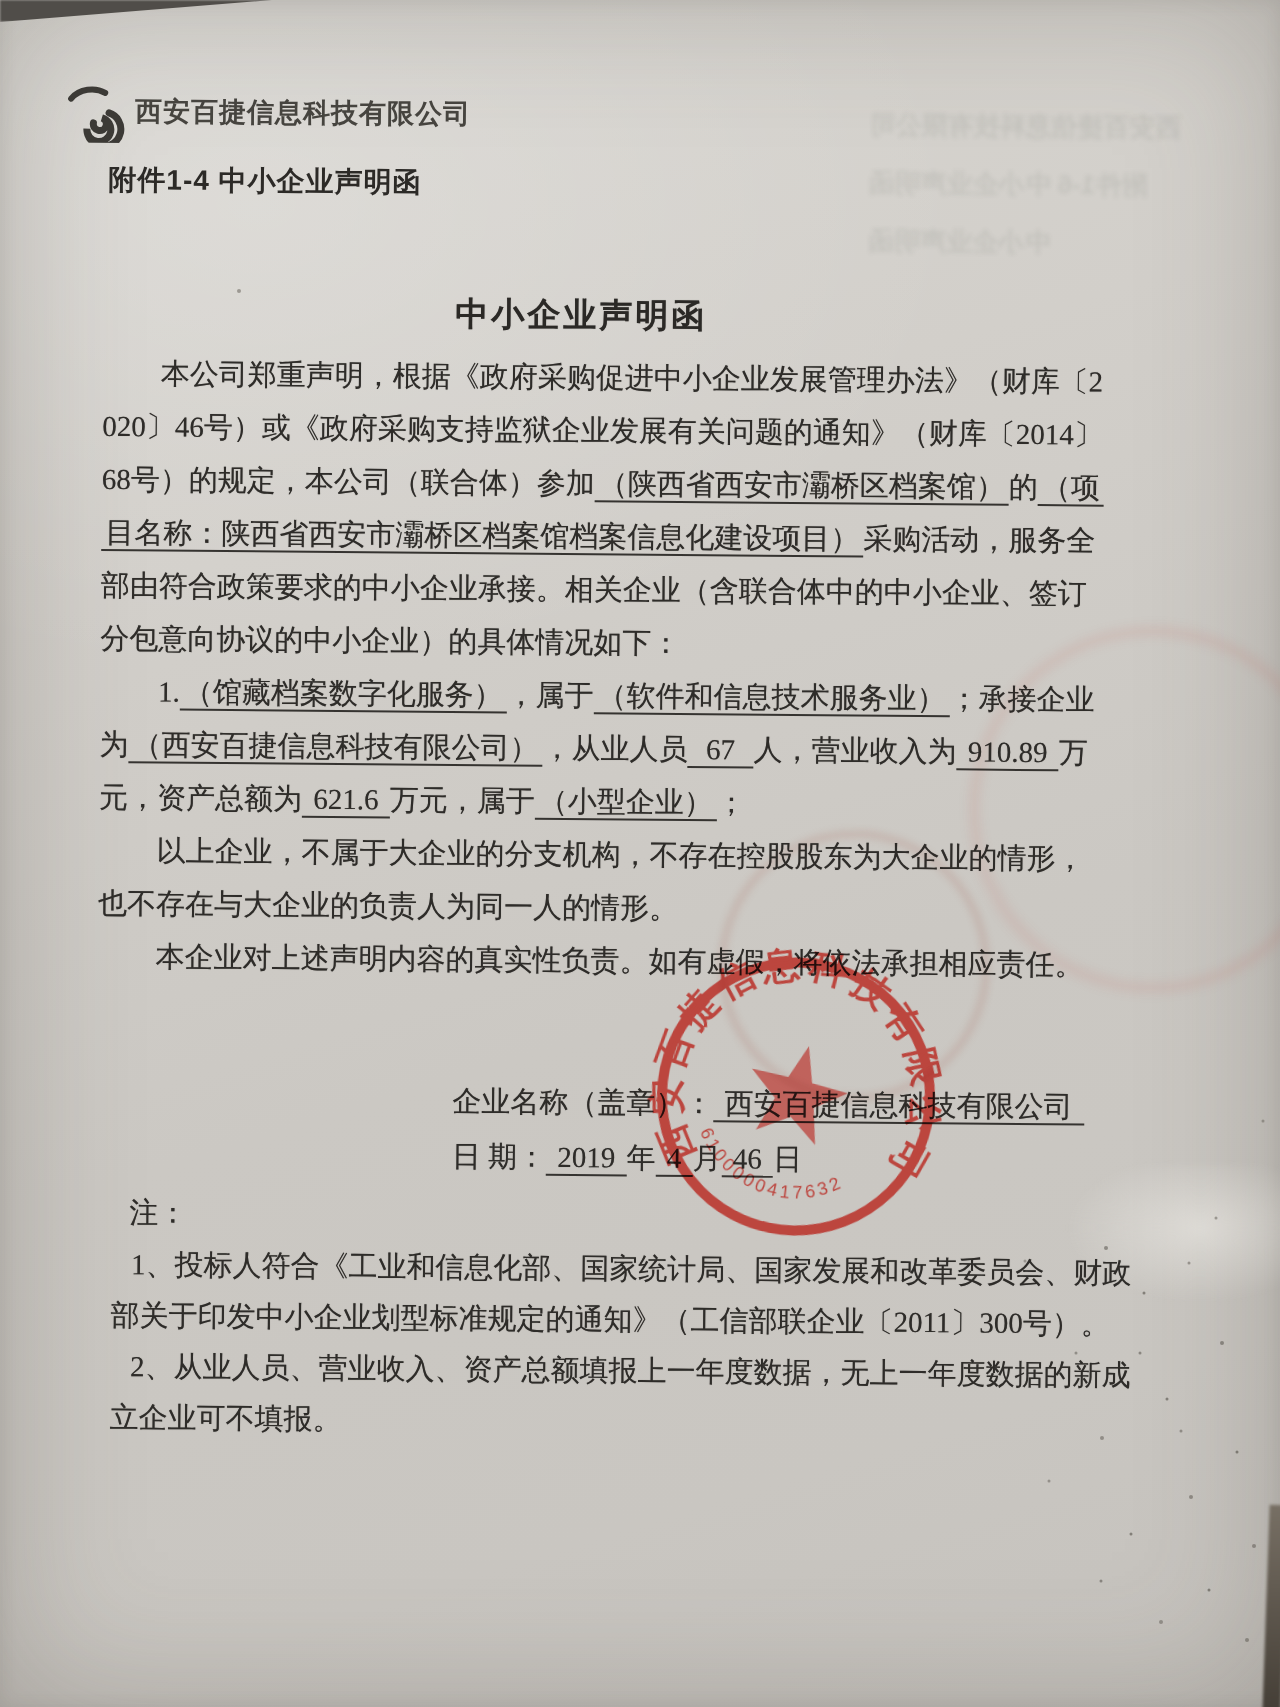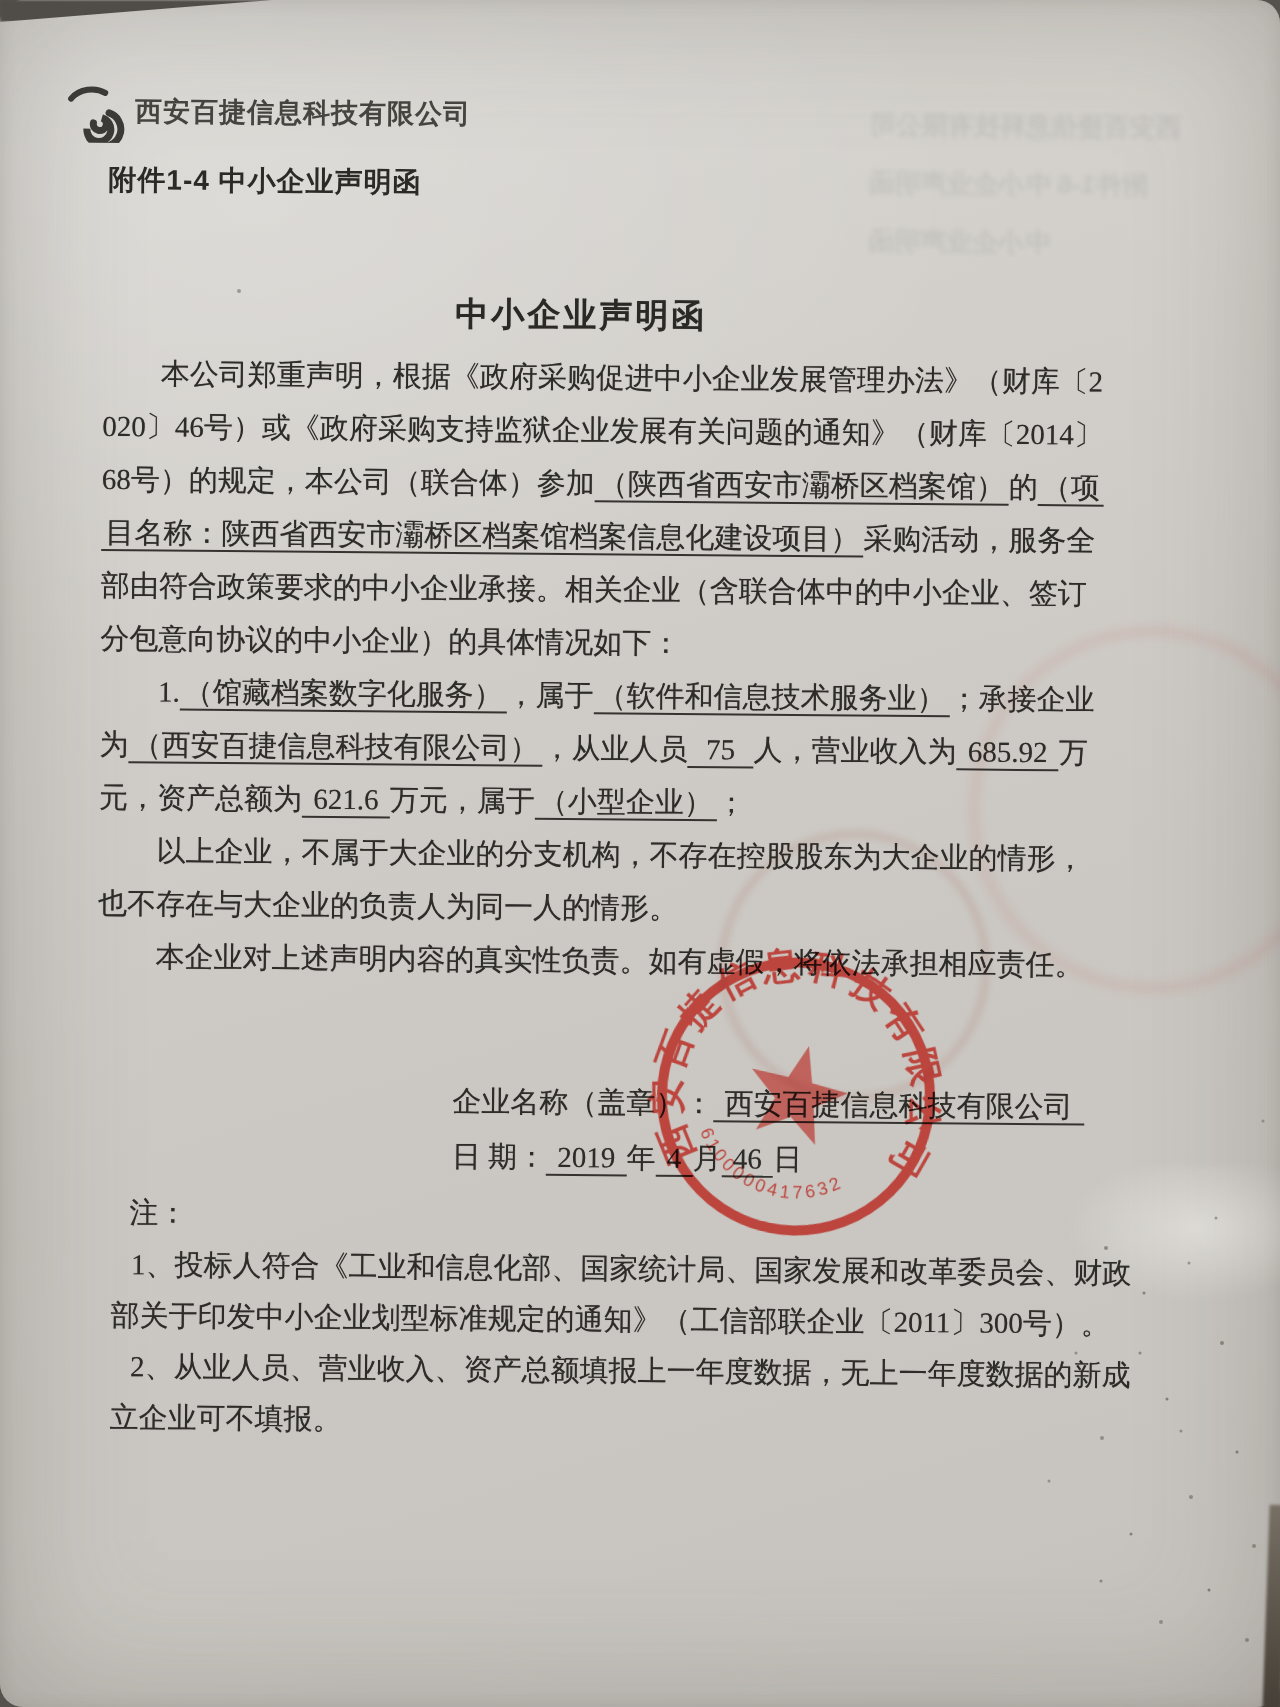--- a/index.html
+++ b/index.html
@@ -7,21 +7,20 @@
     width:1280px;height:1707px;overflow:hidden;position:relative;
     background:#55524d;
     font-family:"Liberation Serif","DejaVu Serif",serif;
   }
   .paper{
     position:absolute;inset:0;
     background:
       radial-gradient(1200px 800px at 20% 12%, rgba(255,255,255,.18), rgba(255,255,255,0) 60%),
       linear-gradient(163deg,#d8d6d1 0%,#d2cfca 30%,#cbc8c3 58%,#c9c6c1 82%,#c5c2bd 100%);
     box-shadow:inset 0 0 140px rgba(75,70,62,.28), inset 0 0 18px rgba(75,70,62,.12);
-    border-radius:23px;
   }
   .content{position:absolute;inset:0;transform:rotate(.5deg);transform-origin:0 0;color:#2e2c29;}
   
   .logo{position:absolute;left:66px;top:84px;width:60px;height:58px;}
   .hdr-company{
     position:absolute;left:136px;top:92px;font-family:"Liberation Sans","DejaVu Sans",sans-serif;
     font-size:27px;font-weight:600;color:#46443f;letter-spacing:1px;
   }
   .attachment{
     position:absolute;left:110px;top:160px;font-family:"Liberation Sans","DejaVu Sans",sans-serif;
@@ -109,21 +108,21 @@
     <div class="doc-title">中小企业声明函</div>
 
     <div class="body-text">
         <div class="tline indent"><span>本公司郑重声明，根据《政府采购促进中小企业发展管理办法》（财库〔2</span></div>
         <div class="tline"><span>020〕46号）或《政府采购支持监狱企业发展有关问题的通知》（财库〔2014〕</span></div>
         <div class="tline"><span>68号）的规定，本公司（联合体）参加</span><span class="u">（陕西省西安市灞桥区档案馆）</span><span>的</span><span class="u">（项</span></div>
         <div class="tline"><span class="u">目名称：陕西省西安市灞桥区档案馆档案信息化建设项目）</span><span>采购活动，服务全</span></div>
         <div class="tline"><span>部由符合政策要求的中小企业承接。相关企业（含联合体中的中小企业、签订</span></div>
         <div class="tline"><span>分包意向协议的中小企业）的具体情况如下：</span></div>
         <div class="tline indent"><span>1.</span><span class="u">（馆藏档案数字化服务）</span><span>，属于</span><span class="u">（软件和信息技术服务业）</span><span>；承接企业</span></div>
-        <div class="tline"><span>为</span><span class="u">（西安百捷信息科技有限公司）</span><span>，从业人员</span><span class="u">  75  </span><span>人，营业收入为</span><span class="u"> 685.92 </span><span>万</span></div>
+        <div class="tline"><span>为</span><span class="u">（西安百捷信息科技有限公司）</span><span>，从业人员</span><span class="u">  67  </span><span>人，营业收入为</span><span class="u"> 910.89 </span><span>万</span></div>
         <div class="tline"><span>元，资产总额为</span><span class="u"> 621.6 </span><span>万元，属于</span><span class="u">（小型企业）</span><span>；</span></div>
         <div class="tline indent"><span>以上企业，不属于大企业的分支机构，不存在控股股东为大企业的情形，</span></div>
         <div class="tline"><span>也不存在与大企业的负责人为同一人的情形。</span></div>
         <div class="tline indent"><span>本企业对上述声明内容的真实性负责。如有虚假，将依法承担相应责任。</span></div>
       </div>
 
     <div class="sig-block">
         <div class="tline"><span>企业名称（盖章）：</span><span class="u"> 西安百捷信息科技有限公司 </span></div>
         <div class="tline"><span>日  期：</span><span class="u"> 2019 </span><span>年</span><span class="u"> 4 </span><span>月</span><span class="u"> 46 </span><span>日</span></div>
       </div>

